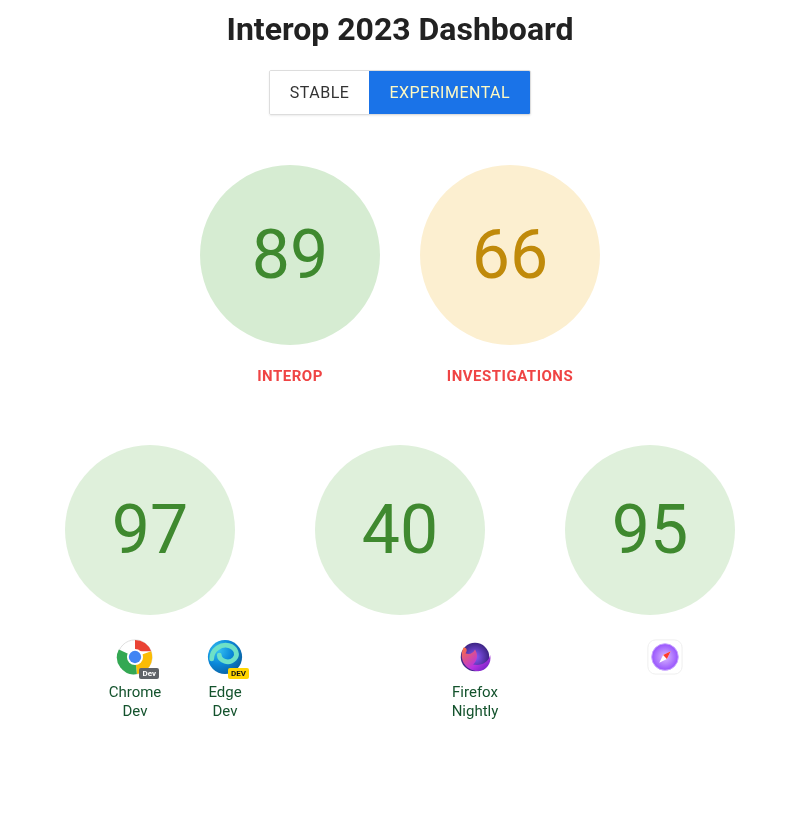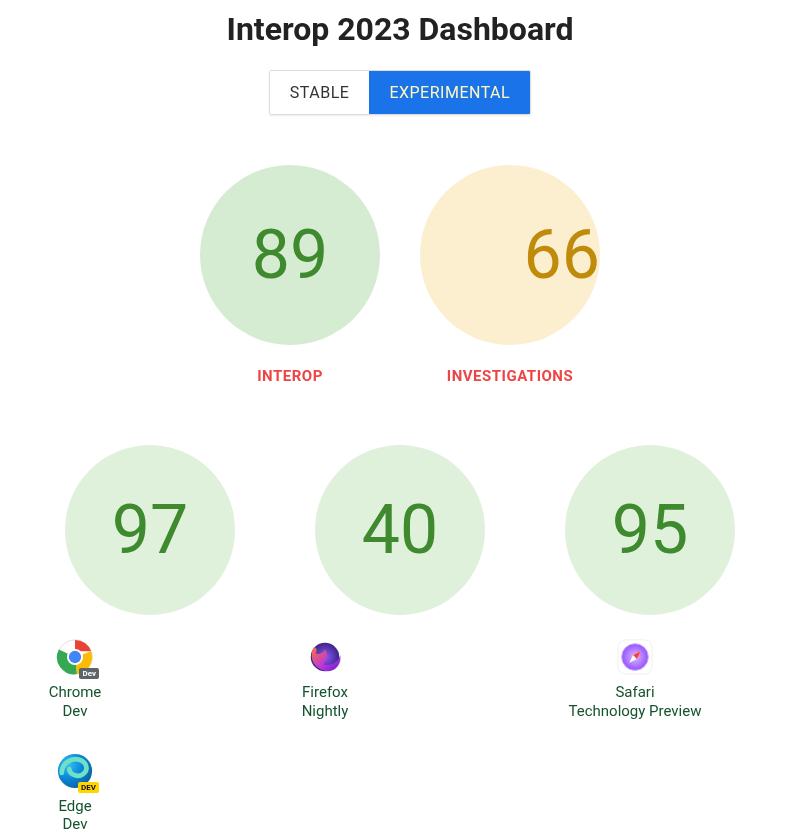--- a/index.html
+++ b/index.html
@@ -73,21 +73,21 @@
   }
   .circle .value {
     font-size: 68px;
     font-weight: 400;
   }
   .circle.big .value { font-size: 68px; }
   .circle.green { background: #d6ecd2; }
   .circle.green .value { color: #3f892f; }
   .circle.green-light { background: #dff0db; }
   .circle.green-light .value { color: #3f892f; }
-  .circle.amber { background: #fcefd0; justify-content: flex-end; }
+  .circle.amber { background: #fcefd0; }
   .circle.amber .value { color: #c08a0a; }
   .metric-label {
     font-size: 15px;
     font-weight: 700;
     letter-spacing: 0.5px;
     color: #ef4444;
   }
   .bottom-row {
     display: flex;
     justify-content: center;
@@ -99,21 +99,20 @@
     flex-direction: column;
     align-items: center;
   }
   .browser-icons {
     display: flex;
     gap: 30px;
     margin-bottom: 8px;
     align-items: flex-start;
     justify-content: flex-end;
     width: 100%;
-    flex-direction: column;
   }
   .browser-item {
     display: flex;
     flex-direction: column;
     align-items: center;
     min-width: 60px;
   }
   .icon-wrap {
     width: 40px;
     height: 40px;
@@ -256,20 +255,18 @@
                   <stop offset="0%" stop-color="#d9b8ff"></stop>
                   <stop offset="100%" stop-color="#8a3ffc"></stop>
                 </radialGradient>
               </defs>
               <rect x="2" y="2" width="36" height="36" rx="8" fill="#fff" stroke="#eee"></rect>
               <circle cx="20" cy="20" r="14" fill="url(#stp)" stroke="#c9a6ff"></circle>
               <polygon points="26,14 22,22 14,26 18,18" fill="#fff"></polygon>
               <polygon points="26,14 18,18 22,22" fill="#ff3b30"></polygon>
             </svg>
           </div>
-          <div class="browser-name">Safari
-Technology Preview</div>
         </div>
       </div>
     </div>
 
   </div>
 </div>
 
 </body></html>

